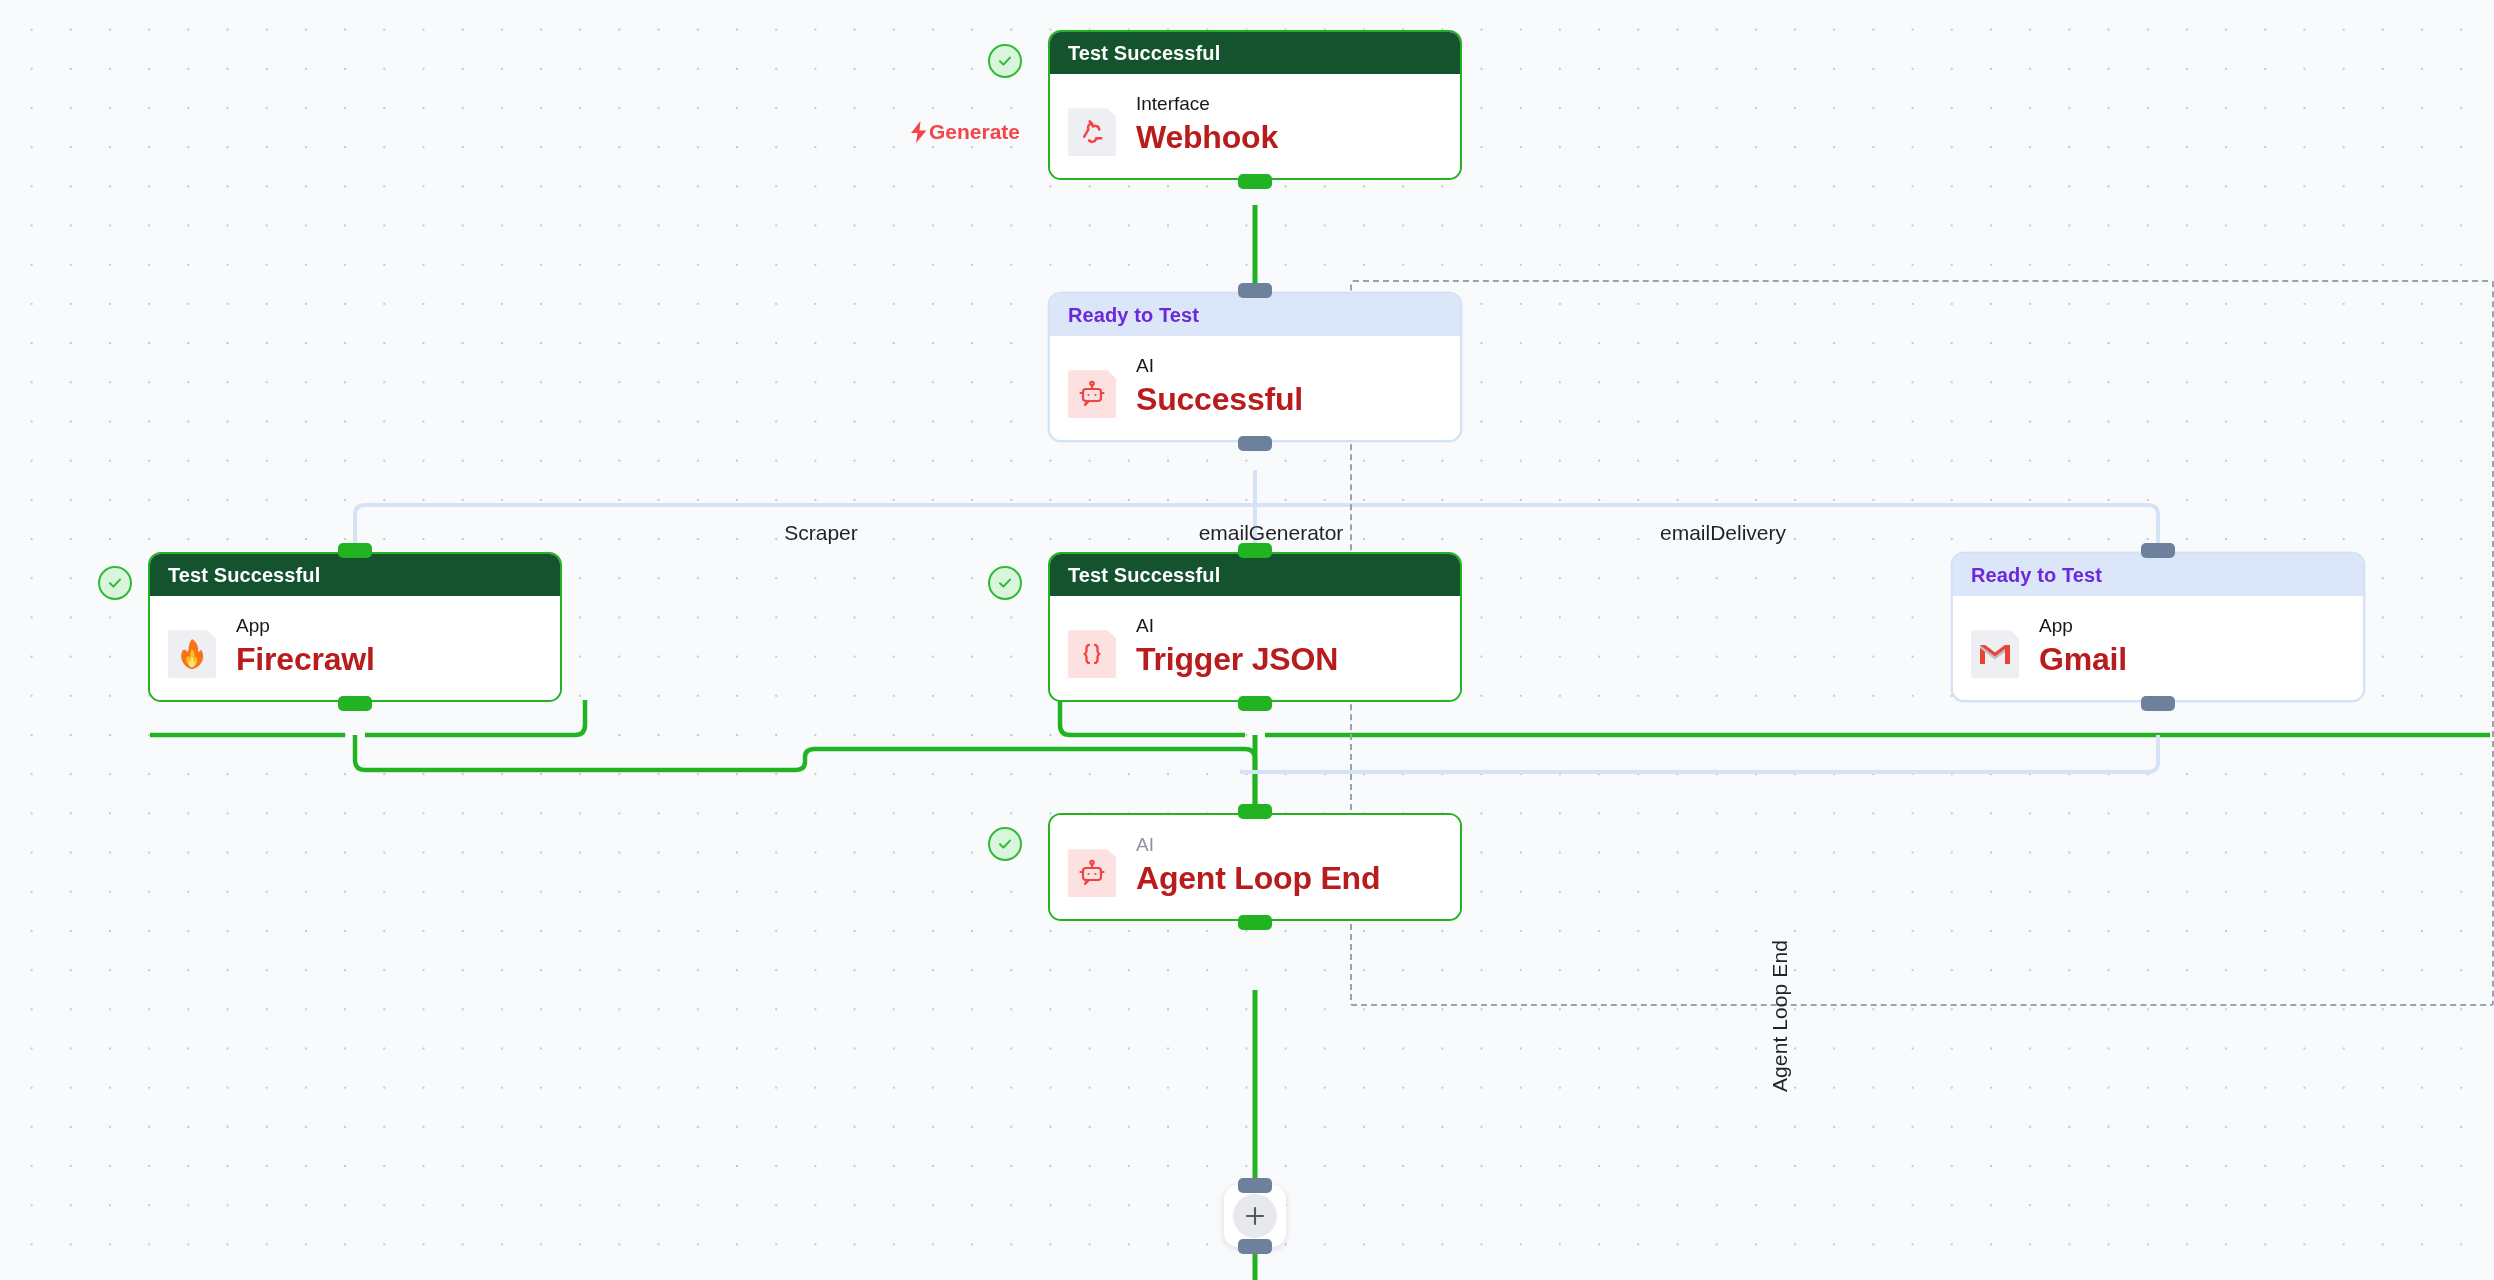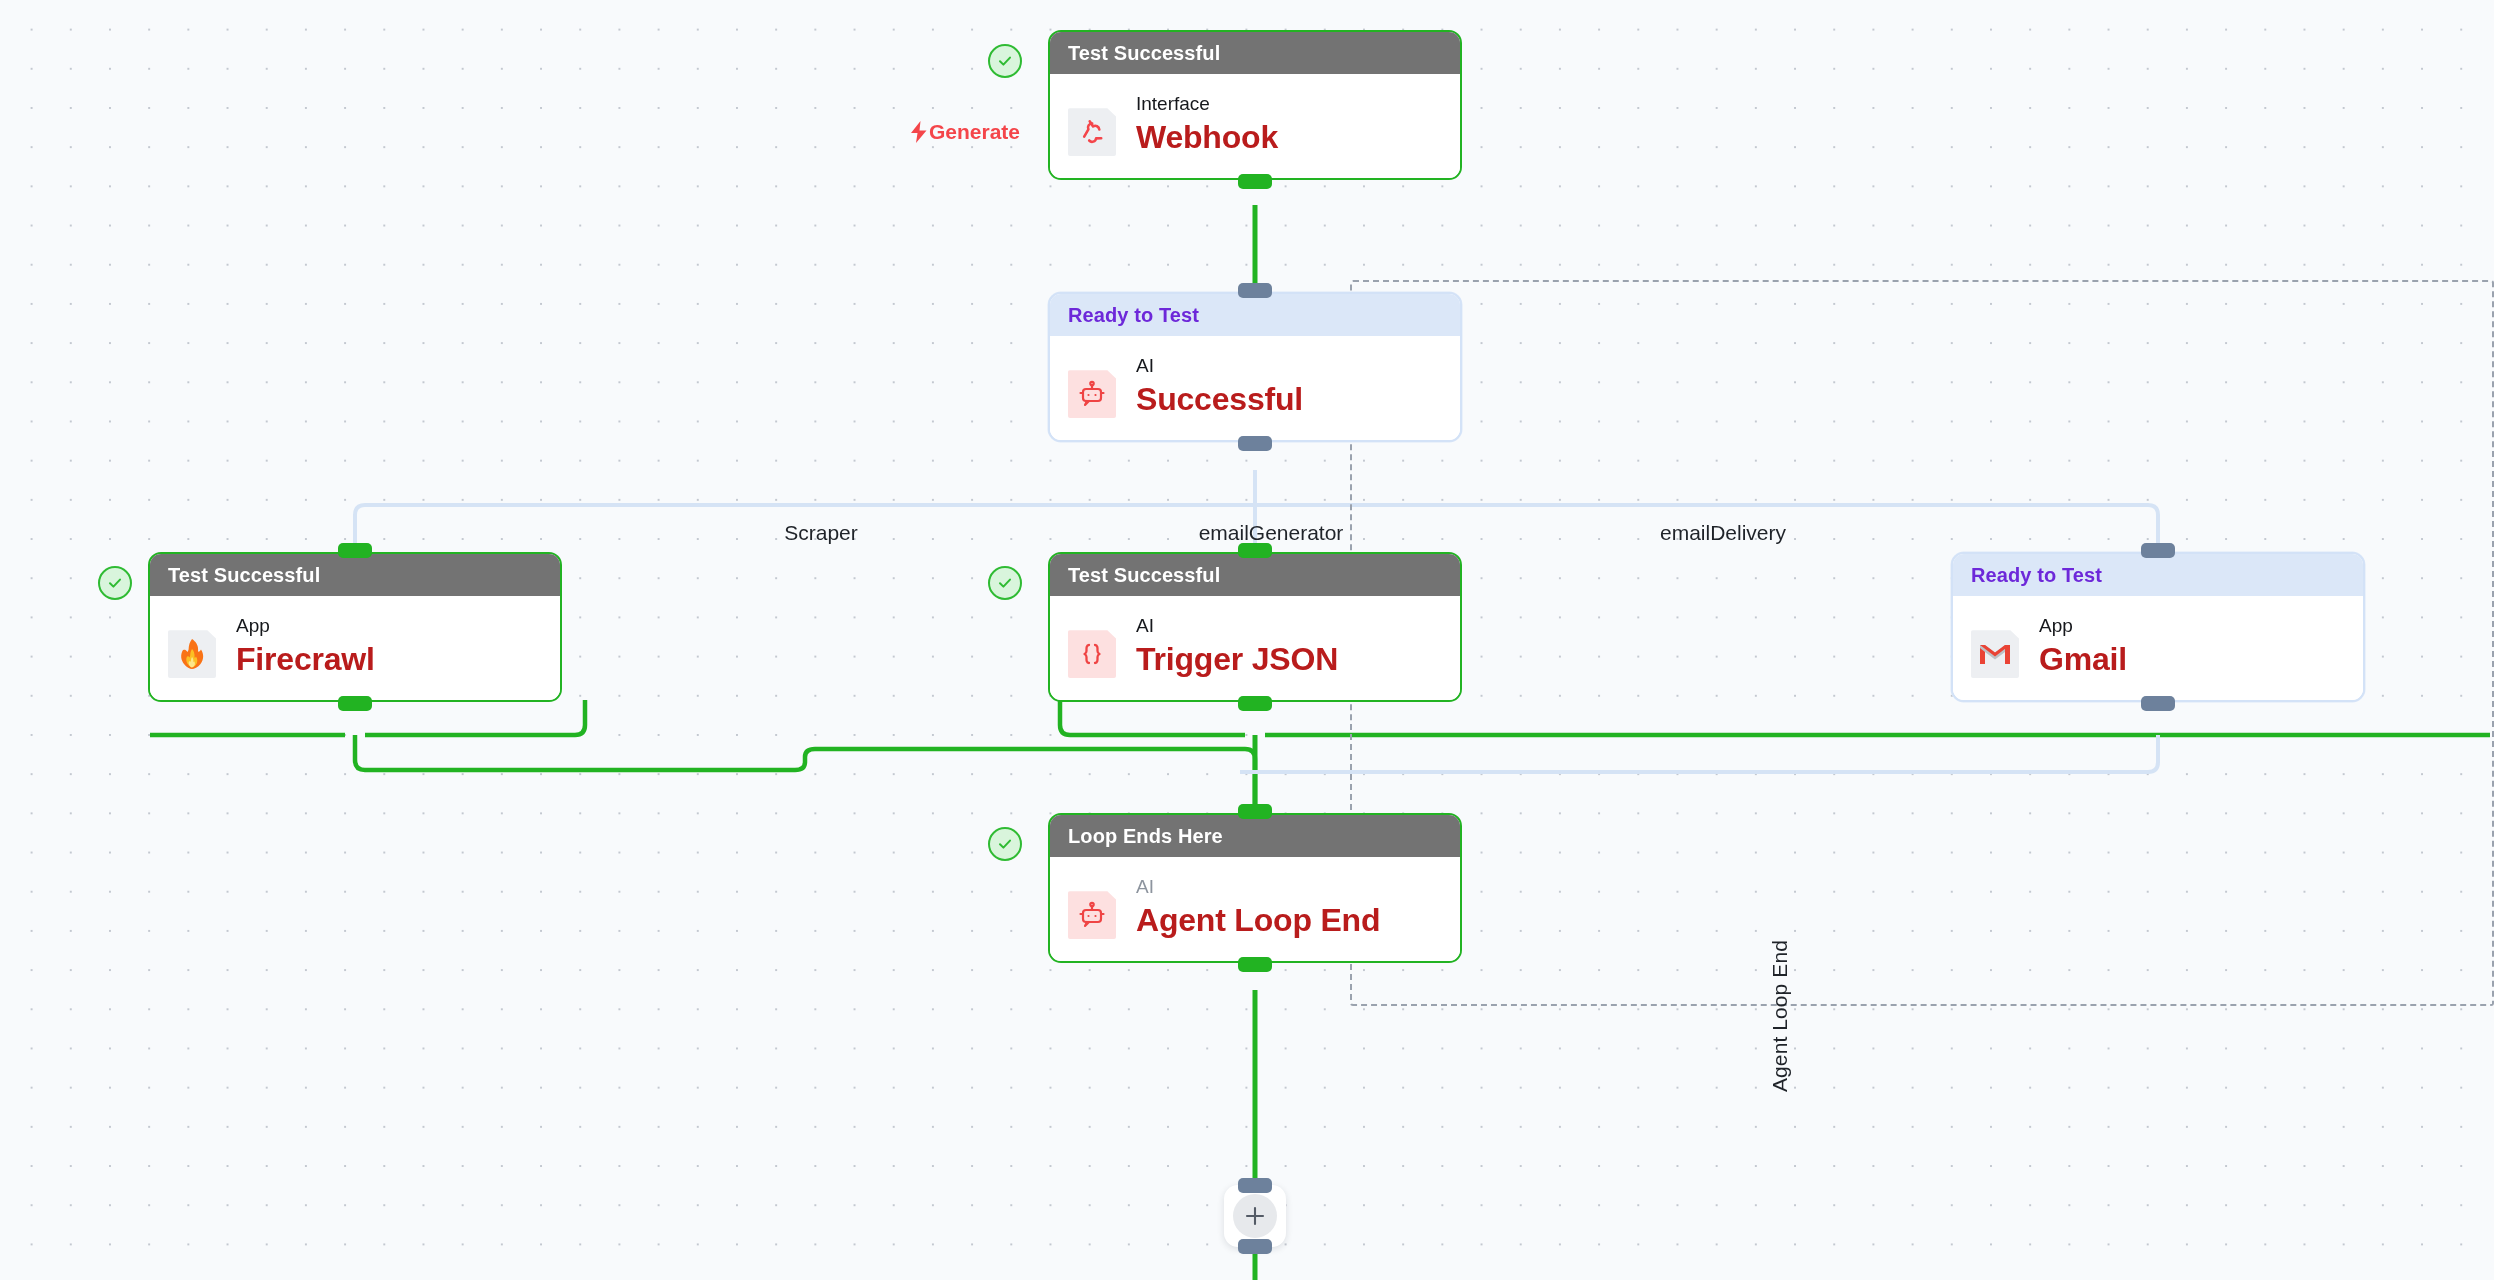--- a/index.html
+++ b/index.html
@@ -53,21 +53,21 @@
   .node.blue  .node-inner { border: 2.3px solid #d3e2f7; box-shadow: 0 0 0 .5px #dbe7f8; }
 
   .node-header {
     height: 42px;
     display: flex; align-items: center;
     padding: 0 18px;
     font-size: 20px;
     font-weight: bold;
     letter-spacing: .1px;
   }
-  .node.green .node-header { background: #737373; color: #ffffff; }
+  .node.green .node-header { background: #14532d; color: #ffffff; }
   .node.blue  .node-header { background: #dbe7f8; color: #6d28d9; }
 
   .node-body {
     background: #ffffff;
     display: flex; align-items: flex-end;
     padding: 19px 18px 22px 18px;
     gap: 20px;
     min-height: 93px;
   }
   .node-icon {
@@ -316,21 +316,20 @@
     <div class="handle bottom slate"></div>
   </div>
 
   <div class="node green" style="left:1048px; top:813px;">
     <div class="badge" style="left:-60px; top:14px;">
       <svg width="18" height="18" viewBox="0 0 18 18">
           <path d="M4 9.3 L7.4 12.6 L14 5.6" stroke="#2fbb33" stroke-width="2" fill="none" stroke-linecap="round" stroke-linejoin="round"></path>
         </svg>
     </div>
     <div class="node-inner">
-      <div class="node-header">Loop Ends Here</div>
       <div class="node-body">
         <div class="node-icon pink">
           <svg width="32" height="32" viewBox="0 0 32 32" fill="none" stroke="#ef4444" stroke-width="2.2" stroke-linecap="round" stroke-linejoin="round">
             <rect x="7" y="11" width="18" height="12" rx="3"></rect>
             <path d="M16 11 V7"></path>
               <circle cx="16" cy="5.6" r="1.7"></circle>
             <path d="M7 15 H4.5"></path>
               <path d="M25 15 H27.5"></path>
             <circle cx="12.5" cy="17" r="1.1" fill="#ef4444" stroke="none"></circle>
             <circle cx="19.5" cy="17" r="1.1" fill="#ef4444" stroke="none"></circle>

